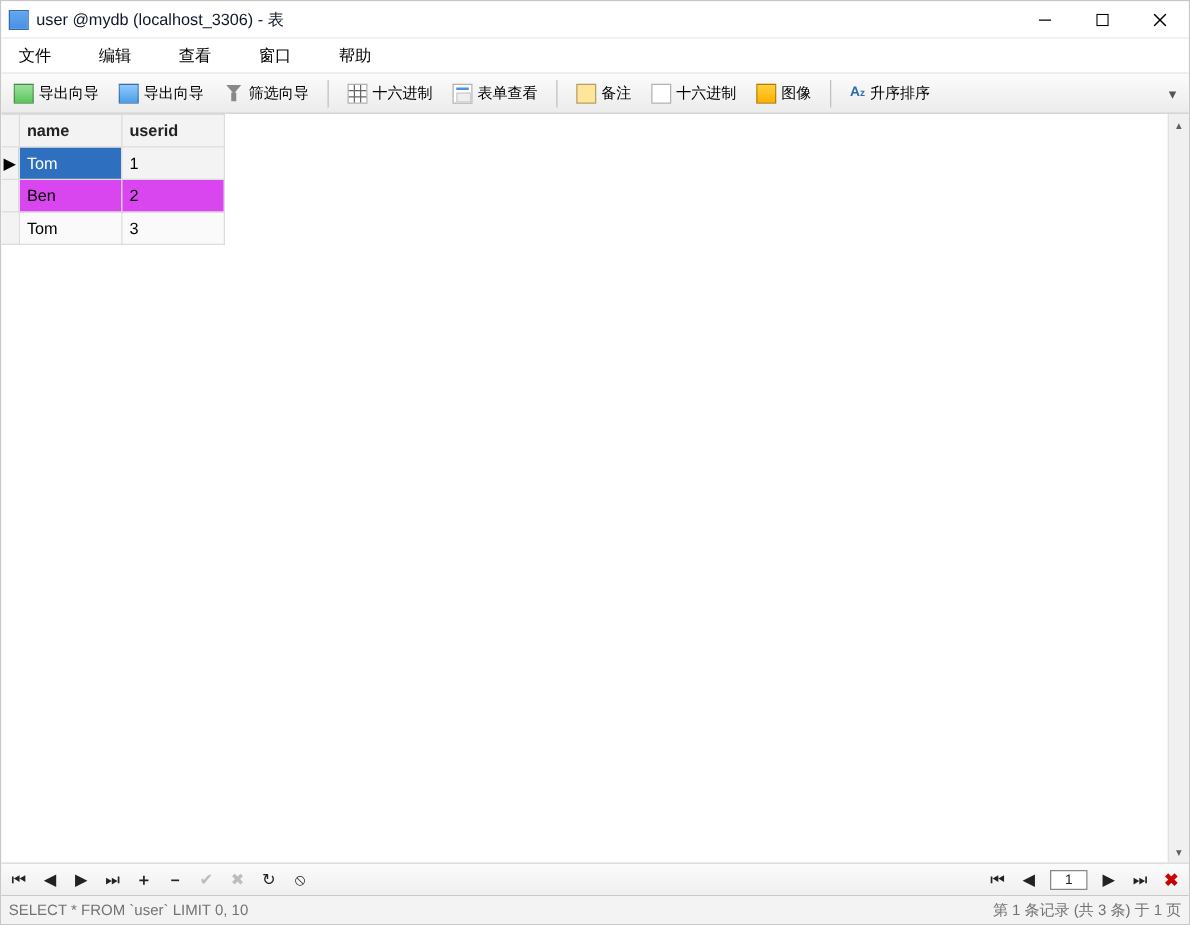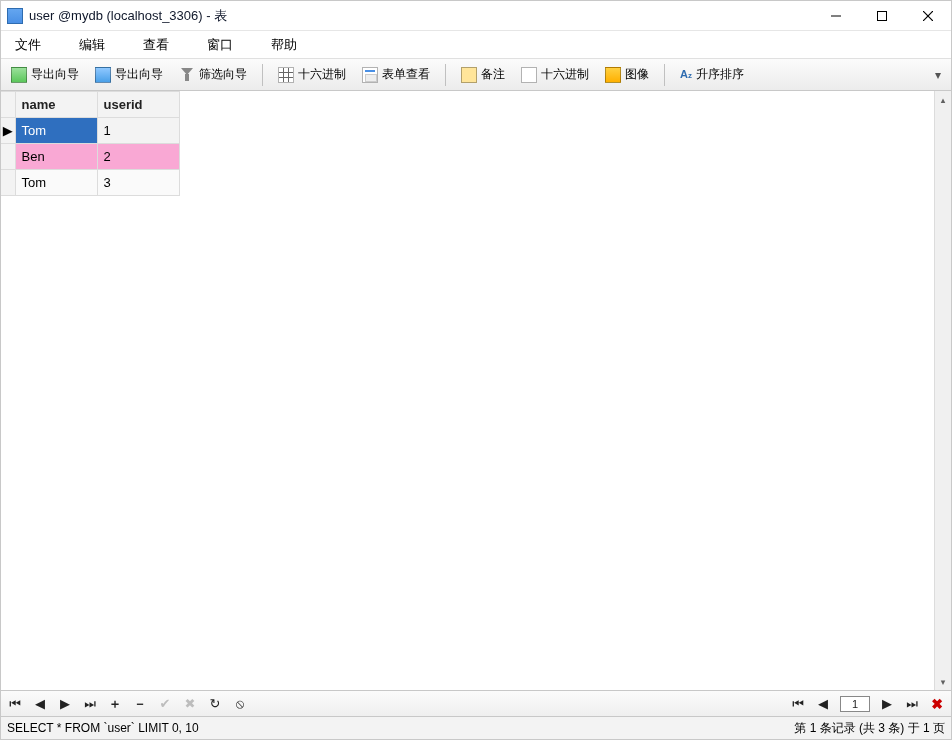--- a/index.html
+++ b/index.html
@@ -139,21 +139,21 @@
   table.grid {
     border-collapse: collapse;
     font-size: 13px;
     table-layout: fixed;
   }
   table.grid th, table.grid td {
     border: 1px solid #dcdcdc;
     height: 26px;
     padding: 0 6px;
     text-align: left;
-    background: #f9a8d4;
+    background: #d946ef;
   }
   table.grid th {
     background: #f3f3f3;
     font-weight: bold;
     color: #222;
   }
   .row-indicator {
     width: 14px; min-width:14px; padding:0 !important;
     background: #f3f3f3 !important;
     text-align:center !important;
@@ -187,21 +187,21 @@
   .nav-close { color:#c00; font-weight:bold; font-size:14px; }
 
   
   .statusbar {
     height: 22px;
     background: #f3f3f3;
     display:flex;
     align-items:center;
     padding: 0 6px;
     font-size: 12px;
-    color:#000000;
+    color:#737373;
     gap: 20px;
   }
   .statusbar .sql { flex: 0 0 auto; }
   .statusbar .spacer { flex:1; }
 </style>
 </head>
 <body>
 
 <div class="titlebar">
   <span class="app-icon"></span>

